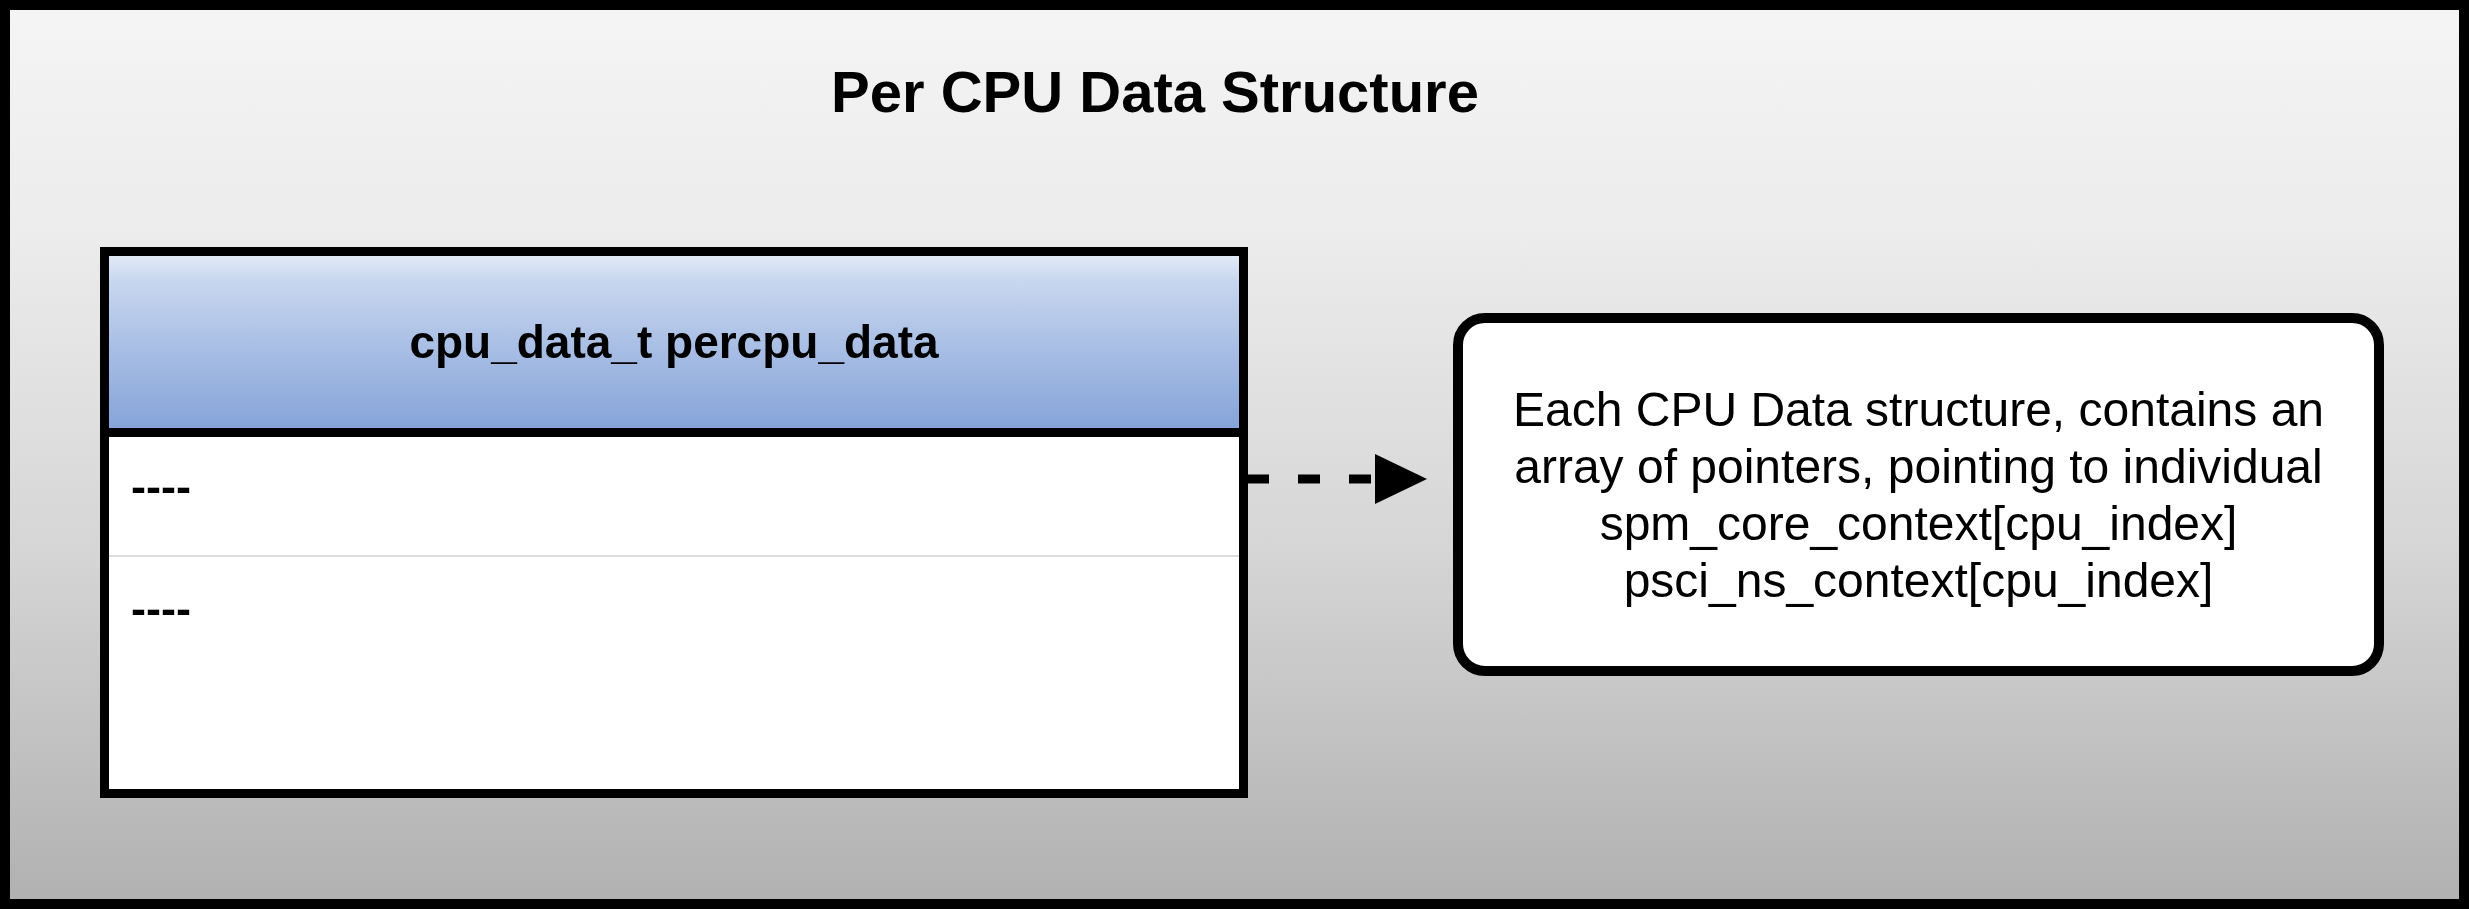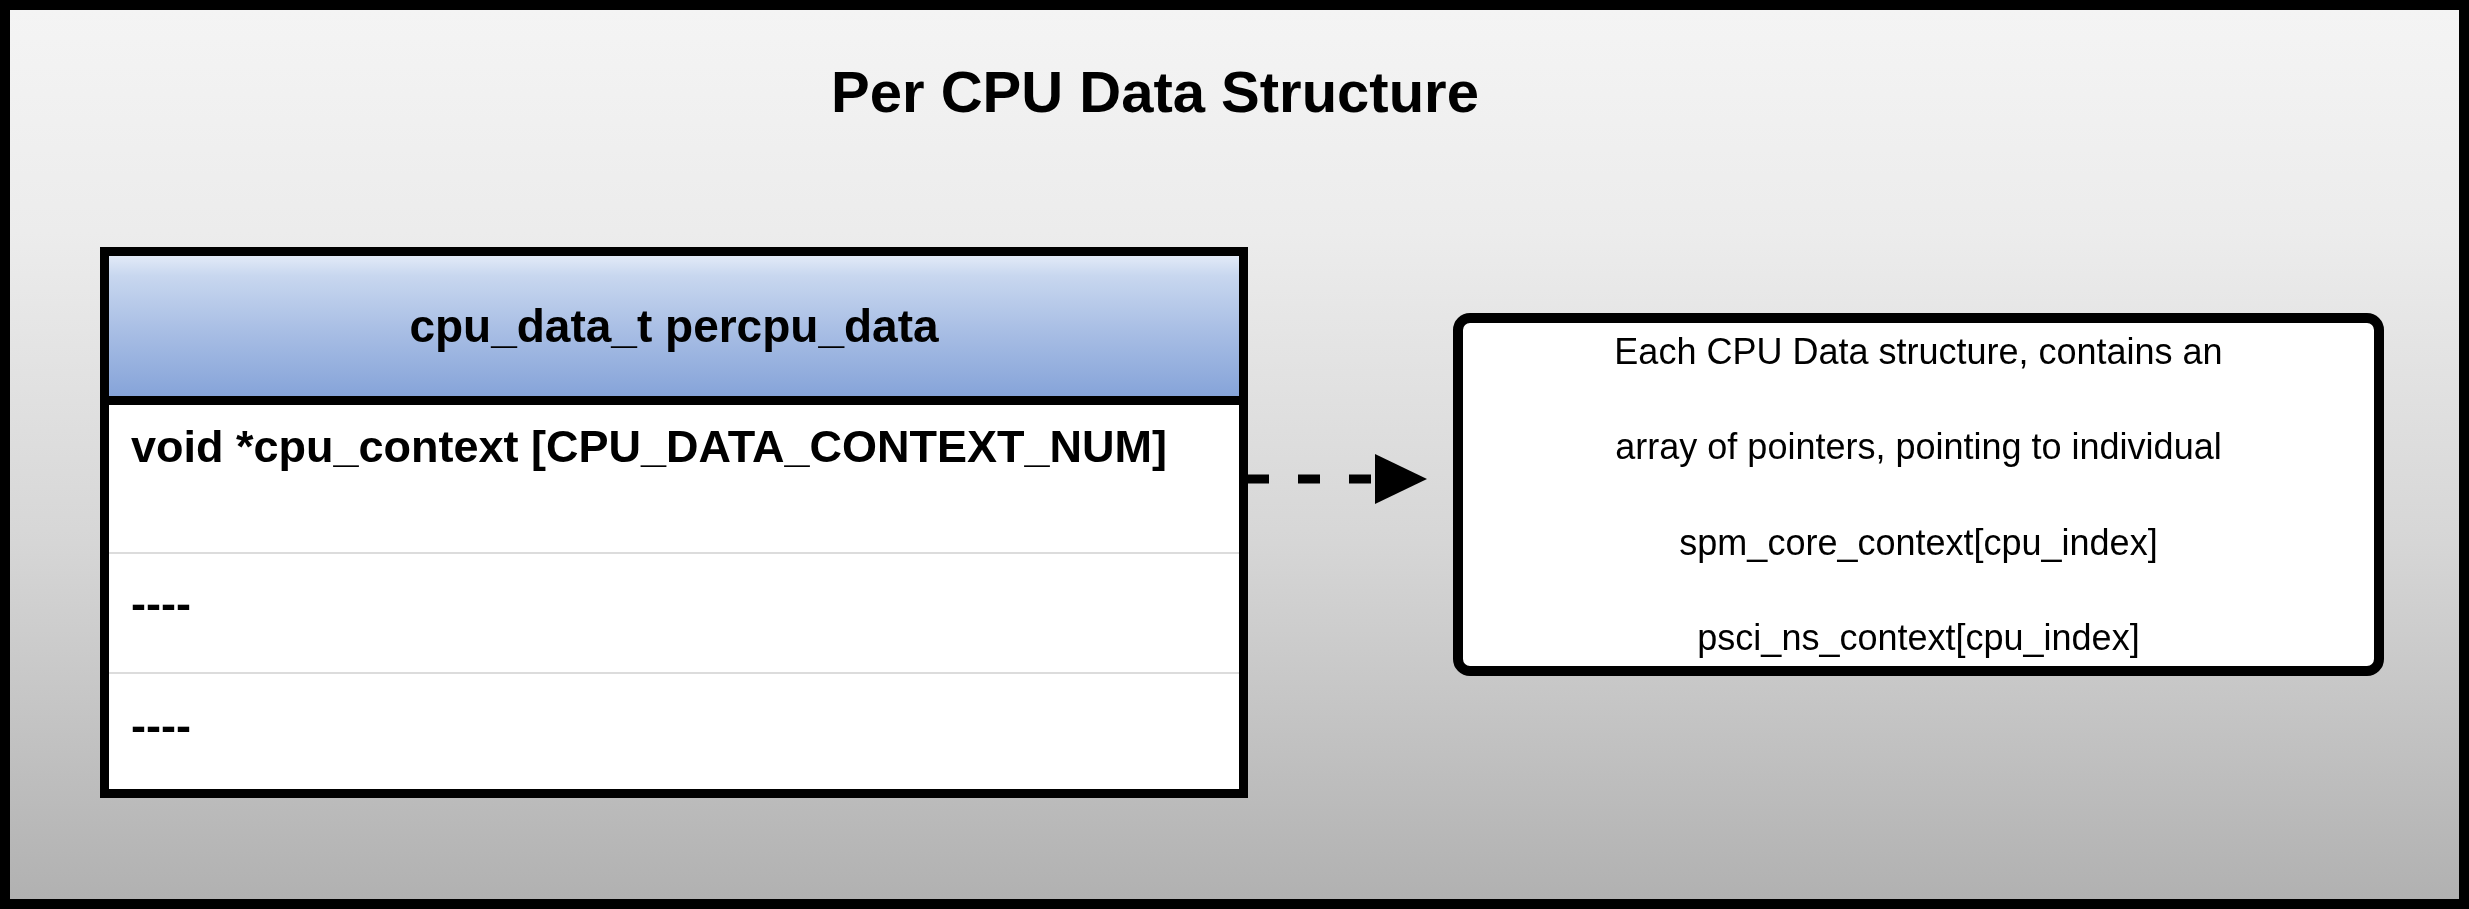--- a/index.html
+++ b/index.html
@@ -24,21 +24,21 @@
   .cpu-table{
     position:absolute;
     left:90px;top:237px;
     width:1148px;height:551px;
     box-sizing:border-box;
     border:9px solid #000;
     background:#ffffff;
     overflow:hidden;
   }
   .table-header{
-    height:149px;
+    height:181px;
     box-sizing:border-box;
     border-bottom:9px solid #000;
     background:linear-gradient(180deg,#e2eaf7 0%,#c8d7ef 14%,#a7bde4 55%,#86a4d9 100%);
     display:flex;flex-direction:column;
     justify-content:center;align-items:center;
     text-align:center;
     font-weight:700;font-size:46px;line-height:60px;
   }
   .row{
     box-sizing:border-box;
@@ -53,42 +53,39 @@
     position:absolute;
     left:1237px;top:441px;
     width:200px;height:60px;
   }
   .callout{
     position:absolute;
     left:1443px;top:303px;
     width:931px;height:363px;
     box-sizing:border-box;
     border:10px solid #000;
-    border-radius:17px;
+    border-radius:32px;
     background:#ffffff;
     display:flex;flex-direction:column;
-    justify-content:space-between;
+    justify-content:center;
     text-align:center;
-    font-size:36px;line-height:57px;
+    font-size:48px;line-height:57px;
   }
   .callout div{white-space:nowrap;}
 </style>
 </head>
 <body>
 
 <div class="canvas">
 
   <div class="title">Per CPU Data Structure</div>
 
   <div class="cpu-table">
     <div class="table-header">
       <div>cpu_data_t percpu_data</div>
-    </div>
-    <div class="row row-1">
-      <span>void *cpu_context [CPU_DATA_CONTEXT_NUM]</span>
     </div>
     <div class="row row-2">
       <span>----</span>
     </div>
     <div class="row row-3">
       <span>----</span>
     </div>
   </div>
 
   <svg class="arrow-svg" viewBox="0 0 200 60" aria-hidden="true">

